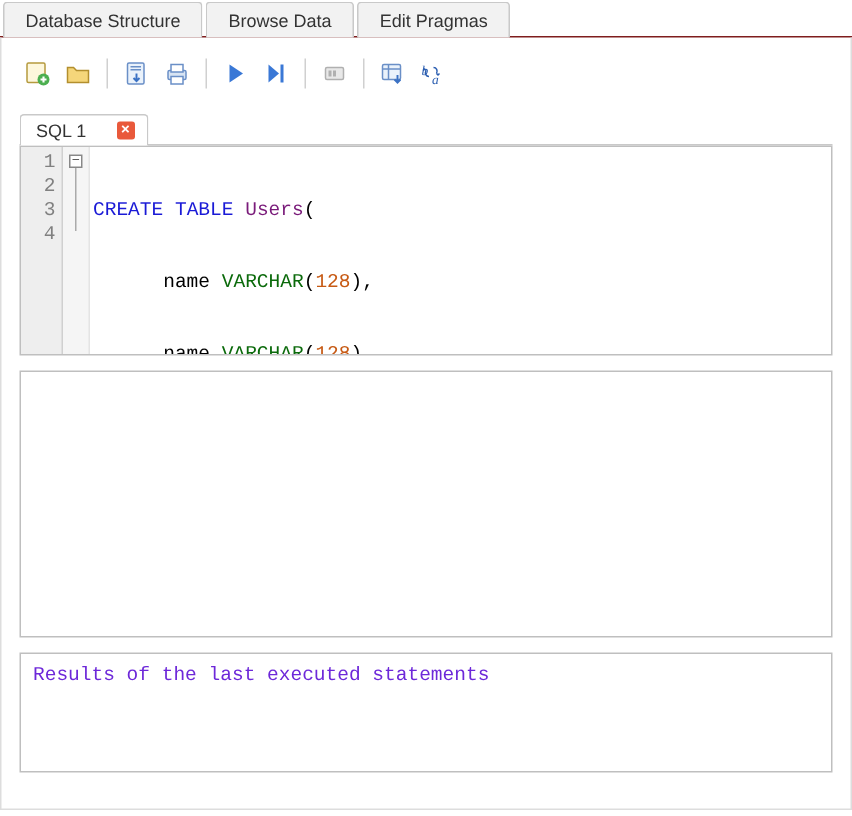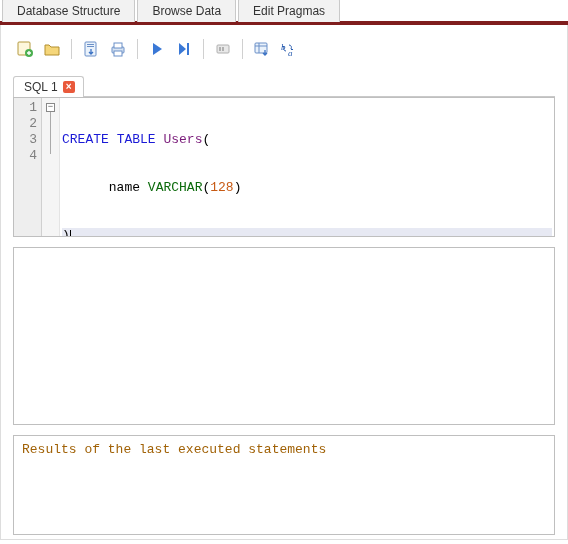--- a/index.html
+++ b/index.html
@@ -17,21 +17,21 @@
   .window {
     width: 568px;
     height: 544px;
     background: #fff;
   }
   
   .tabs {
     display: flex;
     align-items: flex-end;
     height: 25px;
-    border-bottom: 4px solid #7f1d1d;
+    border-bottom: 1px solid #7f1d1d;
     padding-left: 2px;
     gap: 2px;
   }
   .tab {
     padding: 5px 14px 4px 14px;
     border: 1px solid #c9c9c9;
     border-bottom: none;
     background: #f2f2f2;
     border-radius: 3px 3px 0 0;
     color: #333;
@@ -79,21 +79,21 @@
   .sqltabs {
     display: flex;
     align-items: flex-end;
     height: 22px;
     border-bottom: 1px solid #c9c9c9;
     margin-bottom: 0;
   }
   .sqltab {
     display: flex;
     align-items: center;
-    gap: 5px;
+    gap: 20px;
     padding: 3px 8px 3px 10px;
     border: 1px solid #c9c9c9;
     border-bottom: none;
     background: #fff;
     border-radius: 3px 3px 0 0;
     font-size: 12px;
     position: relative;
     top: 1px;
   }
   .sqltab .close {
@@ -179,23 +179,23 @@
     top: 1px;
   }
   
   .pane {
     border: 1px solid #bfbfbf;
     margin-top: 10px;
     background: #fff;
   }
   .pane.results { height: 178px; }
   .pane.log {
-    height: 100px;
+    height: 80px;
     padding: 6px 8px;
-    color: #a16207;
+    color: #6d28d9;
     font-family: Consolas, "Courier New", monospace;
     font-size: 13px;
   }
 </style>
 </head>
 <body>
 
 <div class="window">
 
   <div class="tabs">
@@ -290,20 +290,21 @@
         <div>4</div>
       </div>
       <div class="foldcol">
         <div class="foldbox">−</div>
         <div class="foldline"></div>
         <div class="foldline"></div>
         <div class="foldline" style="height:10px"></div>
       </div>
       <div class="code">
         <div class="codeline"><span class="kw">CREATE</span> <span class="kw">TABLE</span> <span class="ident">Users</span><span class="plain">(</span></div>
+        <div class="codeline"><span class="plain">      </span><span class="plain">name</span> <span class="type">VARCHAR</span><span class="plain">(</span><span class="num">128</span><span class="plain">),</span></div>
         <div class="codeline"><span class="plain">      </span><span class="plain">name</span> <span class="type">VARCHAR</span><span class="plain">(</span><span class="num">128</span><span class="plain">)</span></div>
         <div class="codeline current"><span class="plain">)</span><span class="cursor"></span></div>
       </div>
     </div>
 
     <div class="pane results"></div>
 
     <div class="pane log">
       <span>Results of the last executed statements</span>
     </div>

